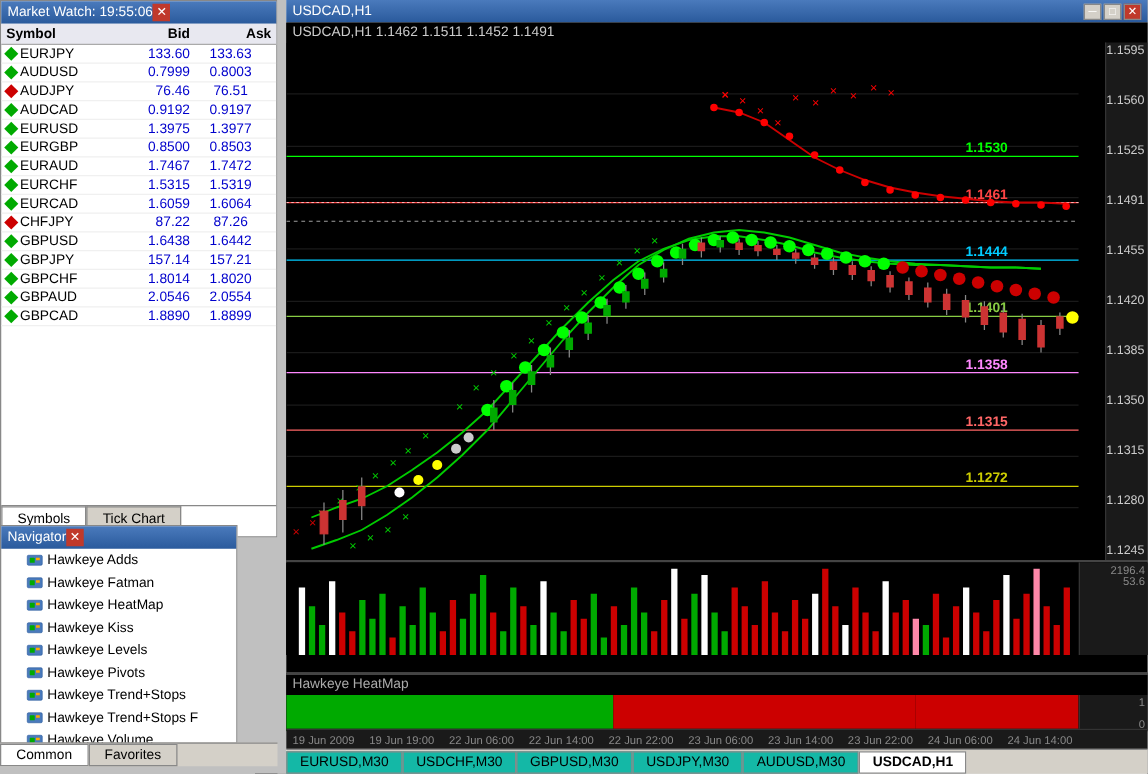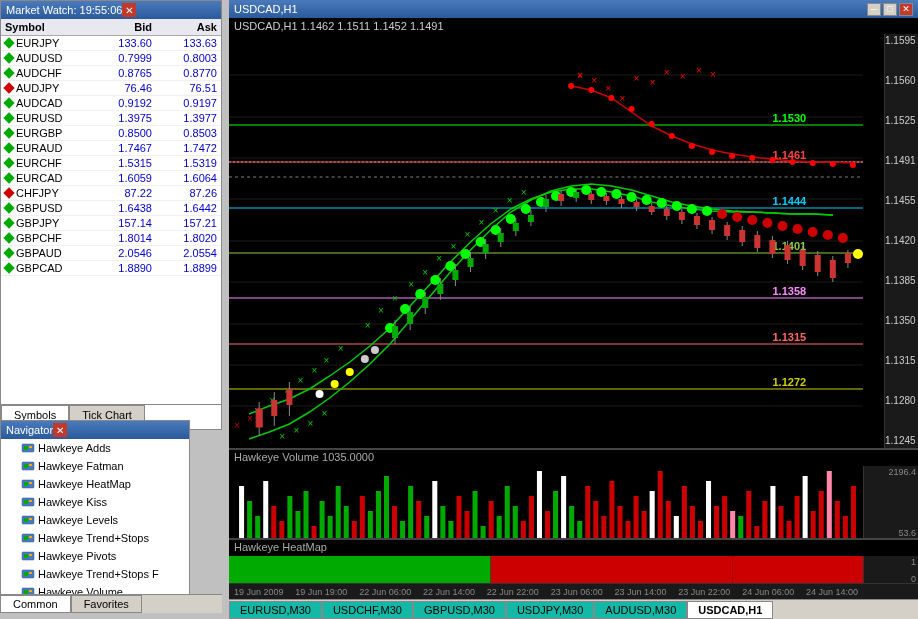--- a/index.html
+++ b/index.html
@@ -54,21 +54,21 @@
       grid-template-columns: 1fr 70px 65px;
       padding: 1px 4px;
       border-bottom: 1px solid #f0f0f0;
       align-items: center;
     }
     .symbol-cell { display: flex; align-items: center; gap: 3px; }
     .diamond { width: 8px; height: 8px; transform: rotate(45deg); display: inline-block; flex-shrink: 0; }
     .diamond.green { background: #00aa00; }
     .diamond.red { background: #cc0000; }
     .bid-val { color: #0000cc; text-align: right; }
-    .ask-val { color: #0000cc; text-align: right; }
+    .ask-val { color: #0000cc; text-align: center; }
     .sym-name { color: #000; }
 
     
     .mw-tabs {
       position: absolute;
       left: 0;
       top: 395px;
       width: 222px;
       display: flex;
       border-top: 1px solid #888;
@@ -238,21 +238,21 @@
     .vol-axis {
       position: absolute;
       right: 0;
       top: 0;
       width: 55px;
       height: 100%;
       background: #1a1a1a;
       border-left: 1px solid #333;
       display: flex;
       flex-direction: column;
-      justify-content: space-between;
+      justify-content: flex-start;
       padding: 2px 0;
     }
 
     
     .heatmap-chart {
       position: relative;
       height: 45px;
       background: #000;
       border-top: 2px solid #444;
     }
@@ -363,28 +363,20 @@
       <div class="market-row">
     <div class="symbol-cell">
       <span class="diamond green"></span>
       <span class="sym-name">AUDUSD</span>
     </div>
     <span class="bid-val">0.7999</span>
     <span class="ask-val">0.8003</span>
   </div>
       <div class="market-row">
     <div class="symbol-cell">
-      <span class="diamond green"></span>
-      <span class="sym-name">AUDCHF</span>
-    </div>
-    <span class="bid-val">0.8765</span>
-    <span class="ask-val">0.8770</span>
-  </div>
-      <div class="market-row">
-    <div class="symbol-cell">
       <span class="diamond red"></span>
       <span class="sym-name">AUDJPY</span>
     </div>
     <span class="bid-val">76.46</span>
     <span class="ask-val">76.51</span>
   </div>
       <div class="market-row">
     <div class="symbol-cell">
       <span class="diamond green"></span>
       <span class="sym-name">AUDCAD</span>
@@ -532,29 +524,29 @@
       <rect x="8" y="5" width="3" height="2" fill="#ffaa00"></rect>
     </svg>
     <span>Hawkeye Levels</span>
   </div>
       <div class="nav-item">
     <svg class="nav-icon" viewBox="0 0 14 14">
       <rect x="1" y="3" width="12" height="8" rx="1" fill="#4a7abc" stroke="#2a5a9c" stroke-width="0.5"></rect>
       <rect x="3" y="5" width="4" height="4" rx="0.5" fill="#00aa00"></rect>
       <rect x="8" y="5" width="3" height="2" fill="#ffaa00"></rect>
     </svg>
-    <span>Hawkeye Trend+Stops</span>
+    <span>Hawkeye Pivots</span>
   </div>
       <div class="nav-item">
     <svg class="nav-icon" viewBox="0 0 14 14">
       <rect x="1" y="3" width="12" height="8" rx="1" fill="#4a7abc" stroke="#2a5a9c" stroke-width="0.5"></rect>
       <rect x="3" y="5" width="4" height="4" rx="0.5" fill="#00aa00"></rect>
       <rect x="8" y="5" width="3" height="2" fill="#ffaa00"></rect>
     </svg>
-    <span>Hawkeye Pivots</span>
+    <span>Hawkeye Trend+Stops</span>
   </div>
       <div class="nav-item">
     <svg class="nav-icon" viewBox="0 0 14 14">
       <rect x="1" y="3" width="12" height="8" rx="1" fill="#4a7abc" stroke="#2a5a9c" stroke-width="0.5"></rect>
       <rect x="3" y="5" width="4" height="4" rx="0.5" fill="#00aa00"></rect>
       <rect x="8" y="5" width="3" height="2" fill="#ffaa00"></rect>
     </svg>
     <span>Hawkeye Trend+Stops F</span>
   </div>
       <div class="nav-item">
@@ -811,23 +803,20 @@
           <span class="price-label">1.1385</span>
           <span class="price-label">1.1350</span>
           <span class="price-label">1.1315</span>
           <span class="price-label">1.1280</span>
           <span class="price-label">1.1245</span>
         </div>
     </div>
   </div>
 
   <div class="volume-chart">
-    <div class="vol-info-bar">
-      <span style="color:#aaa;font-size:11px">Hawkeye Volume  1035.0000</span>
-    </div>
     <div class="vol-canvas-area">
       <svg style="position:absolute;left:0;top:0;width:calc(100% - 55px);height:100%" viewBox="0 0 630 74" preserveAspectRatio="none">
         <rect width="630" height="74" fill="#000"></rect>
 
         <rect x="10" y="20" width="5" height="54" fill="#ffffff"></rect>
         <rect x="18" y="35" width="5" height="39" fill="#00aa00"></rect>
         <rect x="26" y="50" width="5" height="24" fill="#00aa00"></rect>
         <rect x="34" y="15" width="5" height="59" fill="#ffffff"></rect>
         <rect x="42" y="40" width="5" height="34" fill="#cc0000"></rect>
         <rect x="50" y="55" width="5" height="19" fill="#cc0000"></rect>

